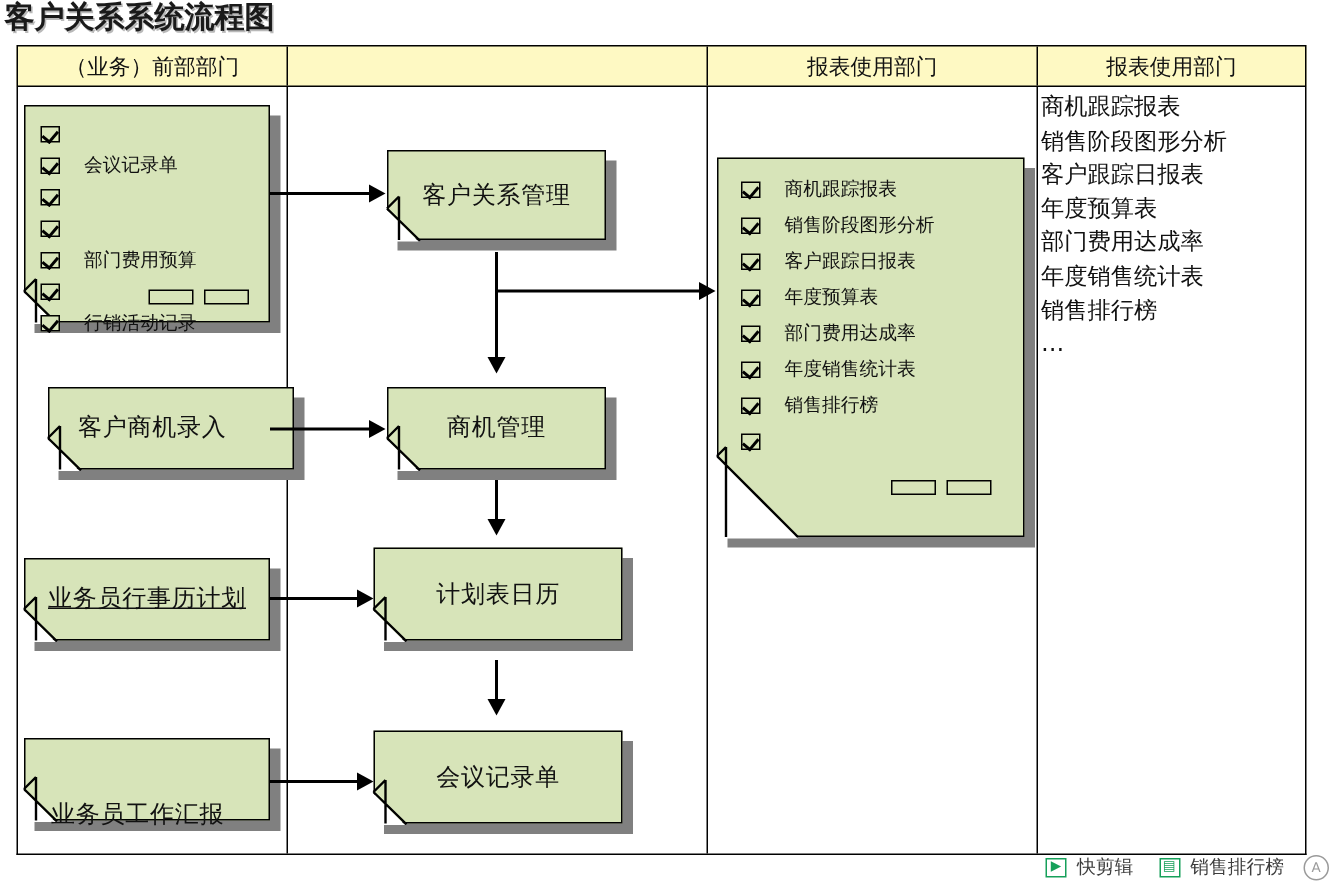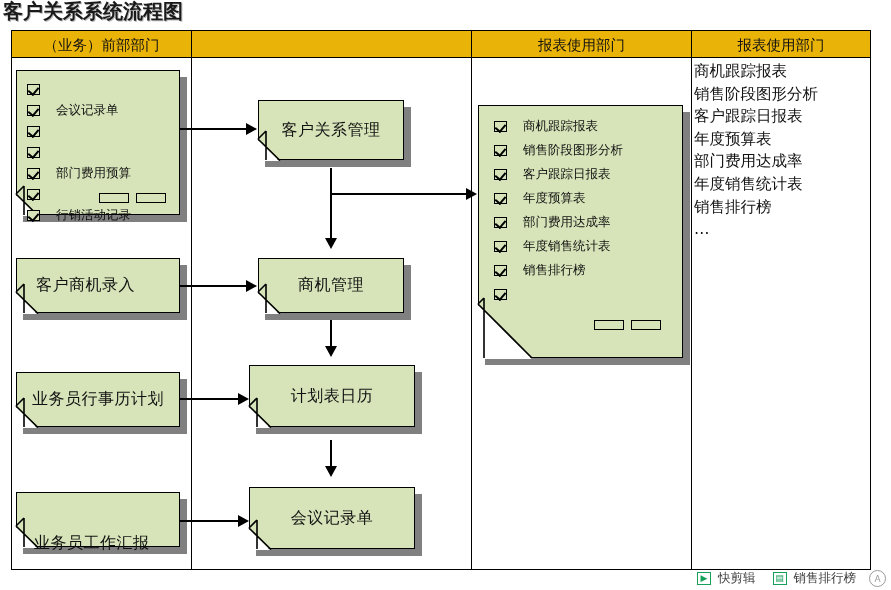--- a/index.html
+++ b/index.html
@@ -19,21 +19,21 @@
   }
 
   
   .grid{
     position:absolute;left:11px;top:30px;
     width:860px;height:540px;
   }
   .hdr-row{
     position:absolute;left:0;top:0;width:100%;height:28px;
     border:1px solid #000;box-sizing:border-box;
-    background:#eab308;
+    background:#fef9c3;
   }
   .body-row{
     position:absolute;left:0;top:28px;width:100%;height:512px;
     border:1px solid #000;border-top:none;box-sizing:border-box;
     background:#fff;
   }
   .vline{position:absolute;top:0;bottom:0;width:0;border-left:1px solid #000;}
   .hdr-cell{
     position:absolute;top:0;height:28px;line-height:28px;
     text-align:center;font-size:14.5px;color:#111;
@@ -201,38 +201,38 @@
       <span class="chk"></span>
       <span class="txt">行销活动记录</span>
     </div>
   </div>
   <div class="btns">
     <i></i>
     <i></i>
   </div>
 </div>
 
-<div class="node" style="left:16px;top:258px;width:164px;height:55px;">
+<div class="node" style="left:32px;top:258px;width:164px;height:55px;">
   <div class="shadow"></div>
   <div class="face"></div>
   <div class="fold-cut"></div>
   <svg class="fold-line" viewBox="0 0 31 31">
     <path d="M1 9 L9 1 M1 9 L23 30.5 M9 1 L9 30" fill="none" stroke="#000" stroke-width="1.6"></path>
   </svg>
   <div class="label" style="justify-content:flex-start;padding-left:20px;">客户商机录入</div>
 </div>
 
 <div class="node" style="left:16px;top:372px;width:164px;height:55px;">
   <div class="shadow"></div>
   <div class="face"></div>
   <div class="fold-cut"></div>
   <svg class="fold-line" viewBox="0 0 31 31">
     <path d="M1 9 L9 1 M1 9 L23 30.5 M9 1 L9 30" fill="none" stroke="#000" stroke-width="1.6"></path>
   </svg>
-  <div class="label" style="justify-content:flex-start;padding-left:16px;">业务员行事历计划</div>
+  <div class="label" style="justify-content:flex-start;padding-left:16px;text-decoration:underline;">业务员行事历计划</div>
 </div>
 
 <div class="node" style="left:16px;top:492px;width:164px;height:55px;">
   <div class="shadow"></div>
   <div class="face"></div>
   <div class="fold-cut"></div>
   <svg class="fold-line" viewBox="0 0 31 31">
     <path d="M1 9 L9 1 M1 9 L23 30.5 M9 1 L9 30" fill="none" stroke="#000" stroke-width="1.6"></path>
   </svg>
   <div class="label" style="justify-content:flex-start;padding-left:18px;margin-top:48px;">业务员工作汇报</div>

